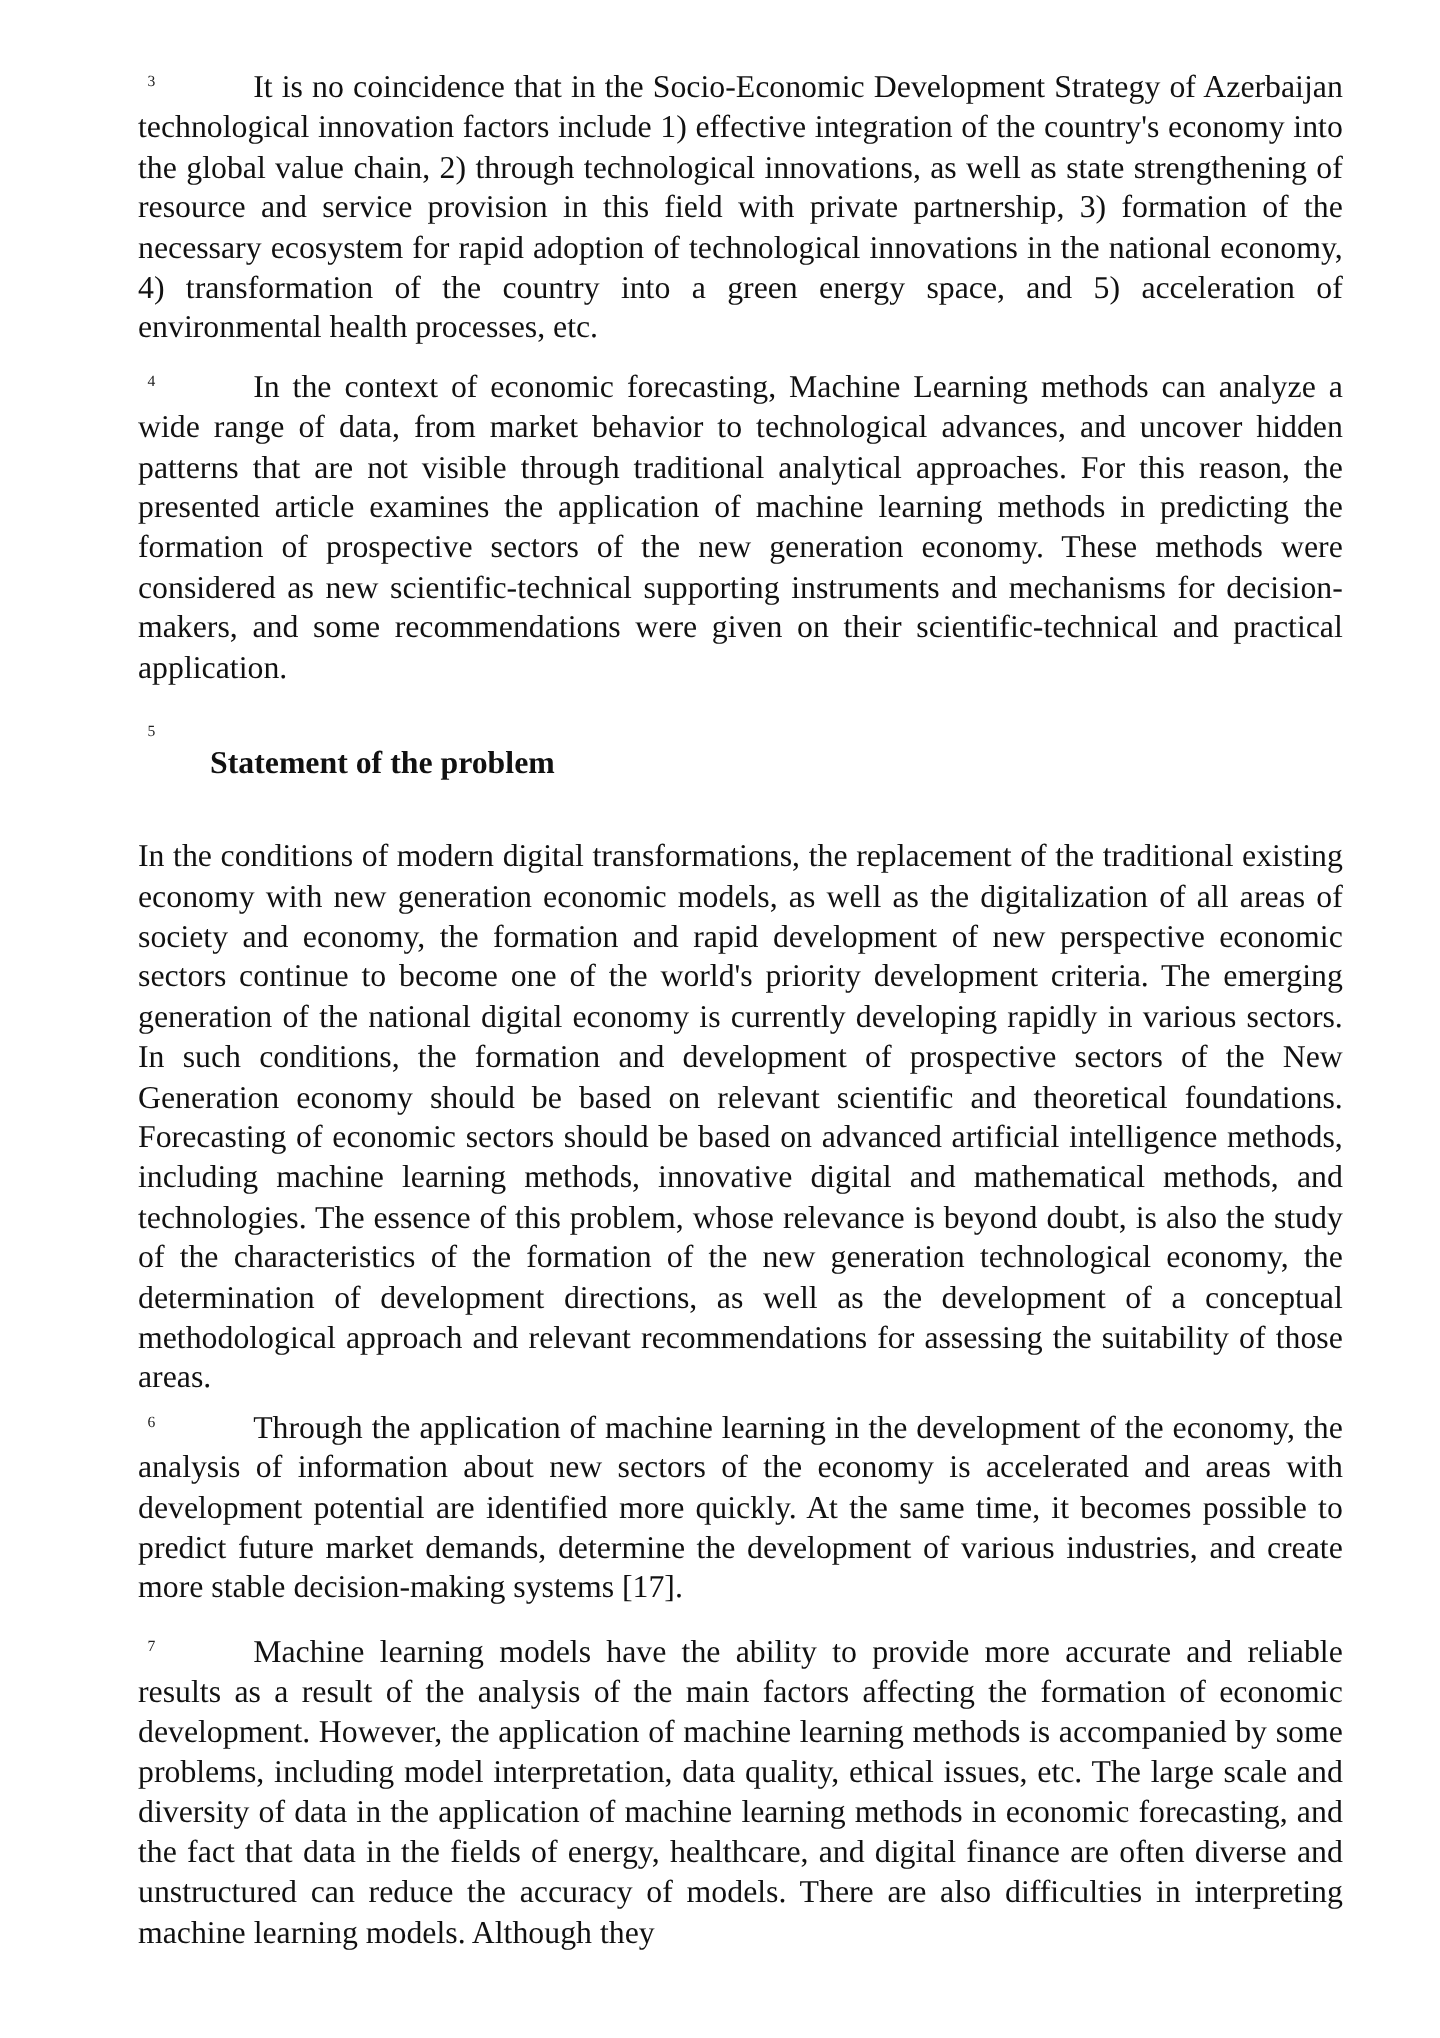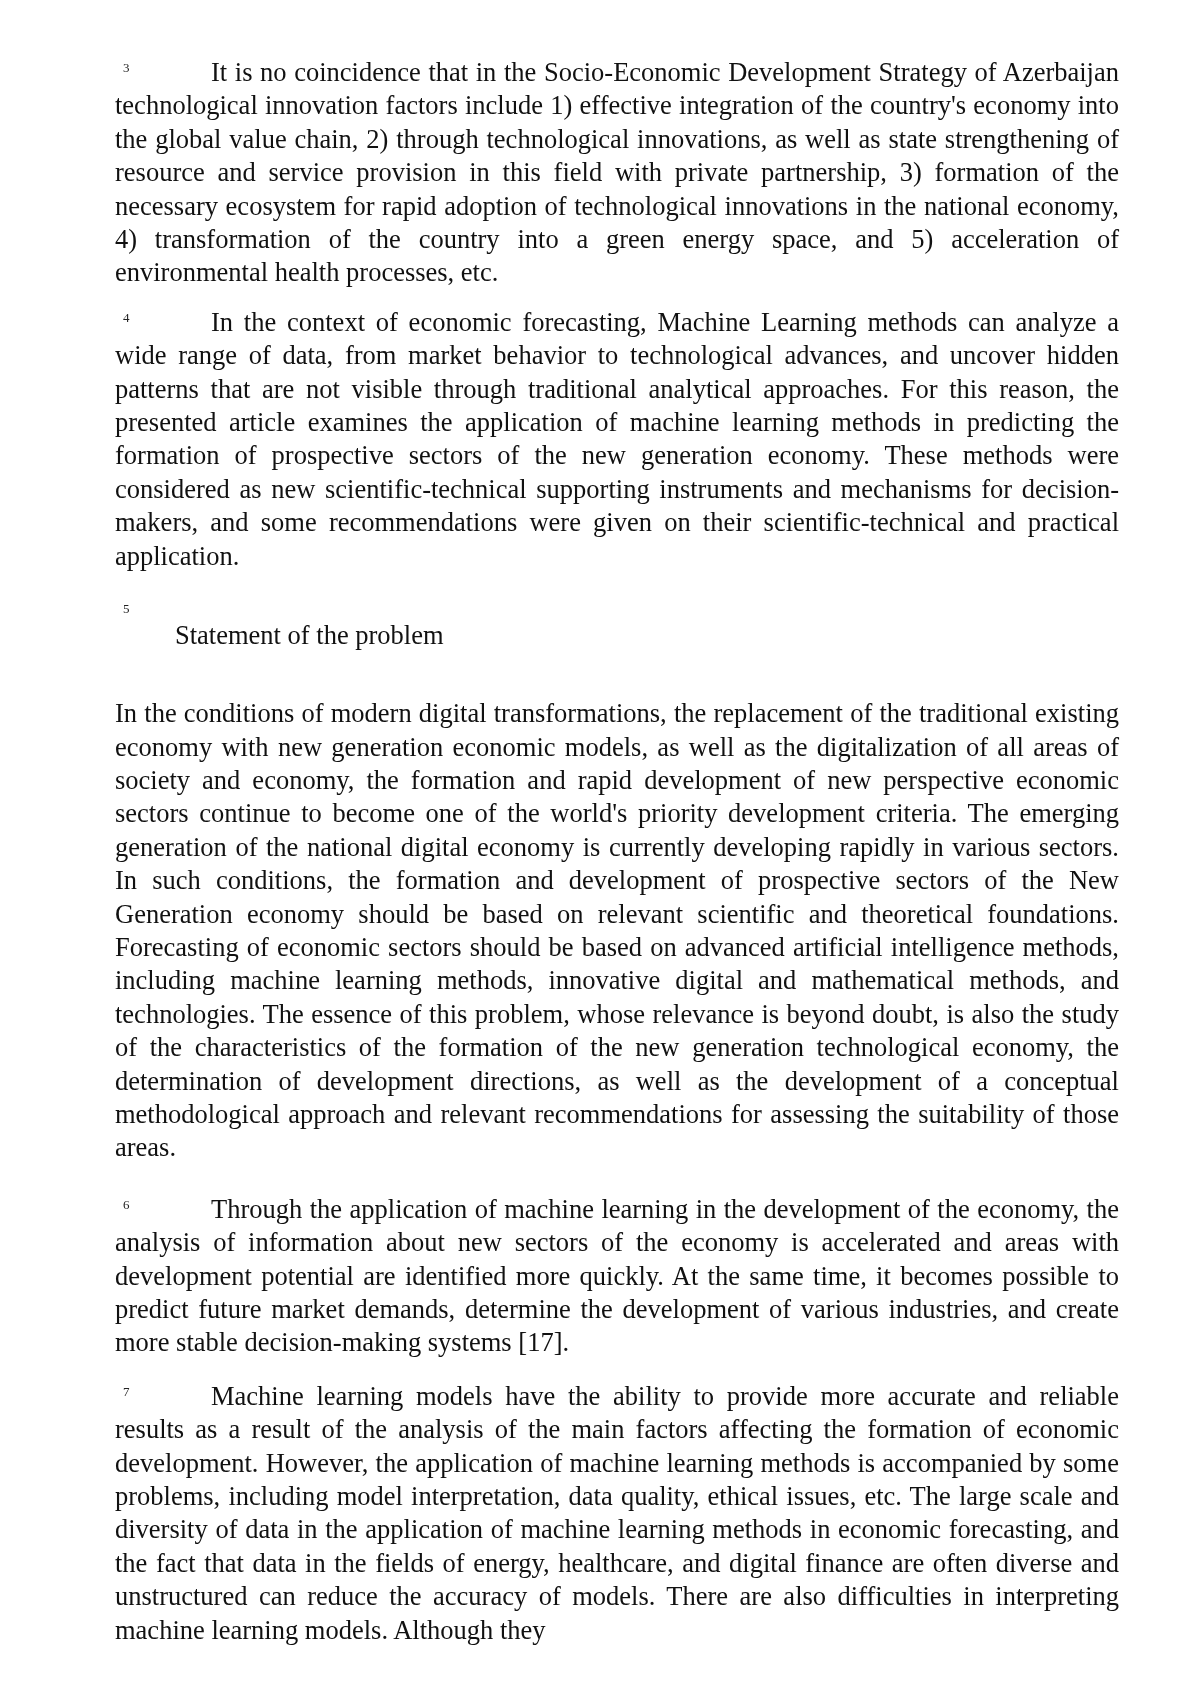--- a/index.html
+++ b/index.html
@@ -47,25 +47,25 @@
     height: 96px;
   }
   .section .para-num {
     top: 0px;
   }
   .heading {
     position: absolute;
     left: 60px;
     top: 18px;
     font-size: 26.5px;
-    font-weight: normal;
+    font-weight: bold;
     line-height: 33px;
     margin: 0;
   }
-  .p5 { margin-bottom: 28px; }
+  .p5 { margin-bottom: 8px; }
   .p6 { margin-bottom: 20px; }
 </style>
 </head>
 <body>
 
 <div class="page">
 
   <p class="para indent p3"><span class="para-num">3</span><span>It is no coincidence that in the Socio-Economic Development Strategy of Azerbaijan technological innovation factors include 1) effective integration of the country's economy into the global value chain, 2) through technological innovations, as well as state strengthening of resource and service provision in this field with private partnership, 3) formation of the necessary ecosystem for rapid adoption of technological innovations in the national economy, 4) transformation of the country into a green energy space, and 5) acceleration of environmental health processes, etc.</span></p>
 
   <p class="para indent p4"><span class="para-num">4</span><span>In the context of economic forecasting, Machine Learning methods can analyze a wide range of data, from market behavior to technological advances, and uncover hidden patterns that are not visible through traditional analytical approaches. For this reason, the presented article examines the application of machine learning methods in predicting the formation of prospective sectors of the new generation economy. These methods were considered as new scientific-technical supporting instruments and mechanisms for decision-makers, and some recommendations were given on their scientific-technical and practical application.</span></p>

